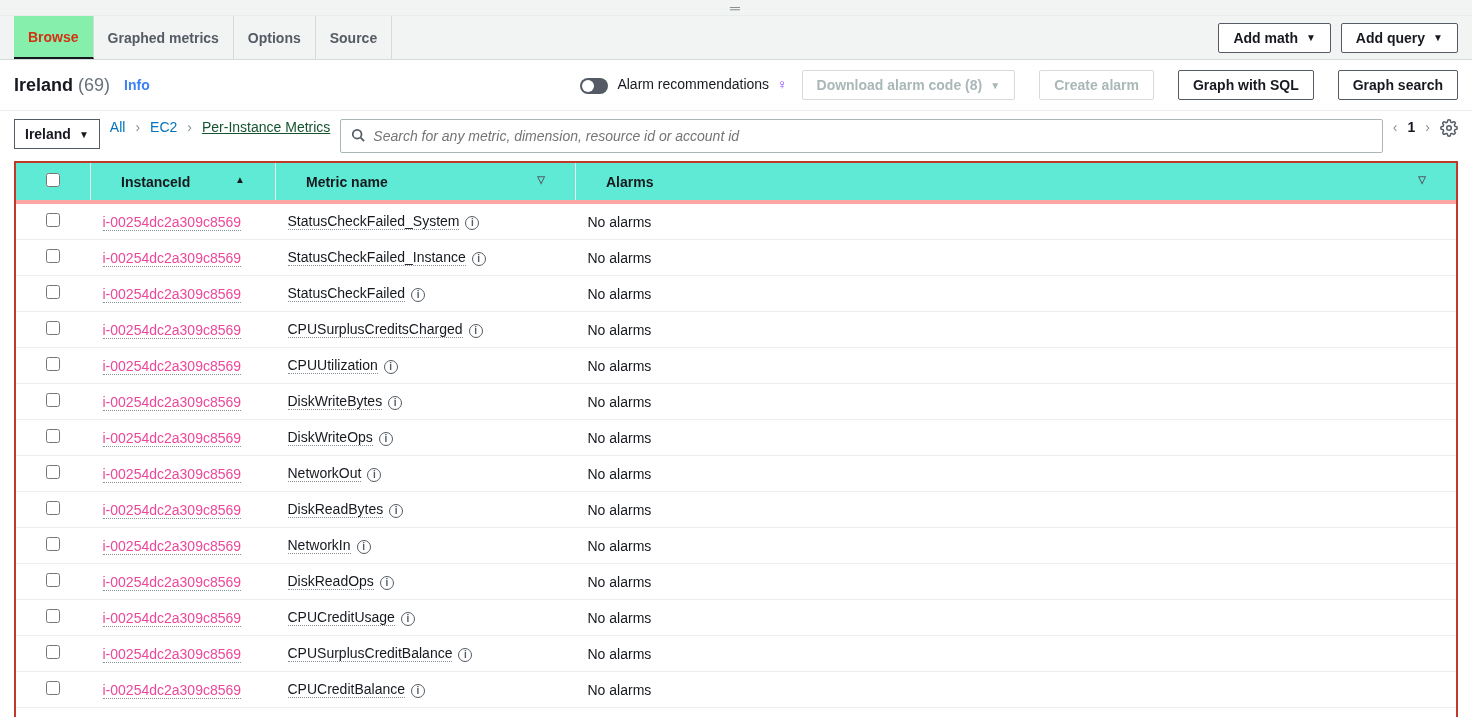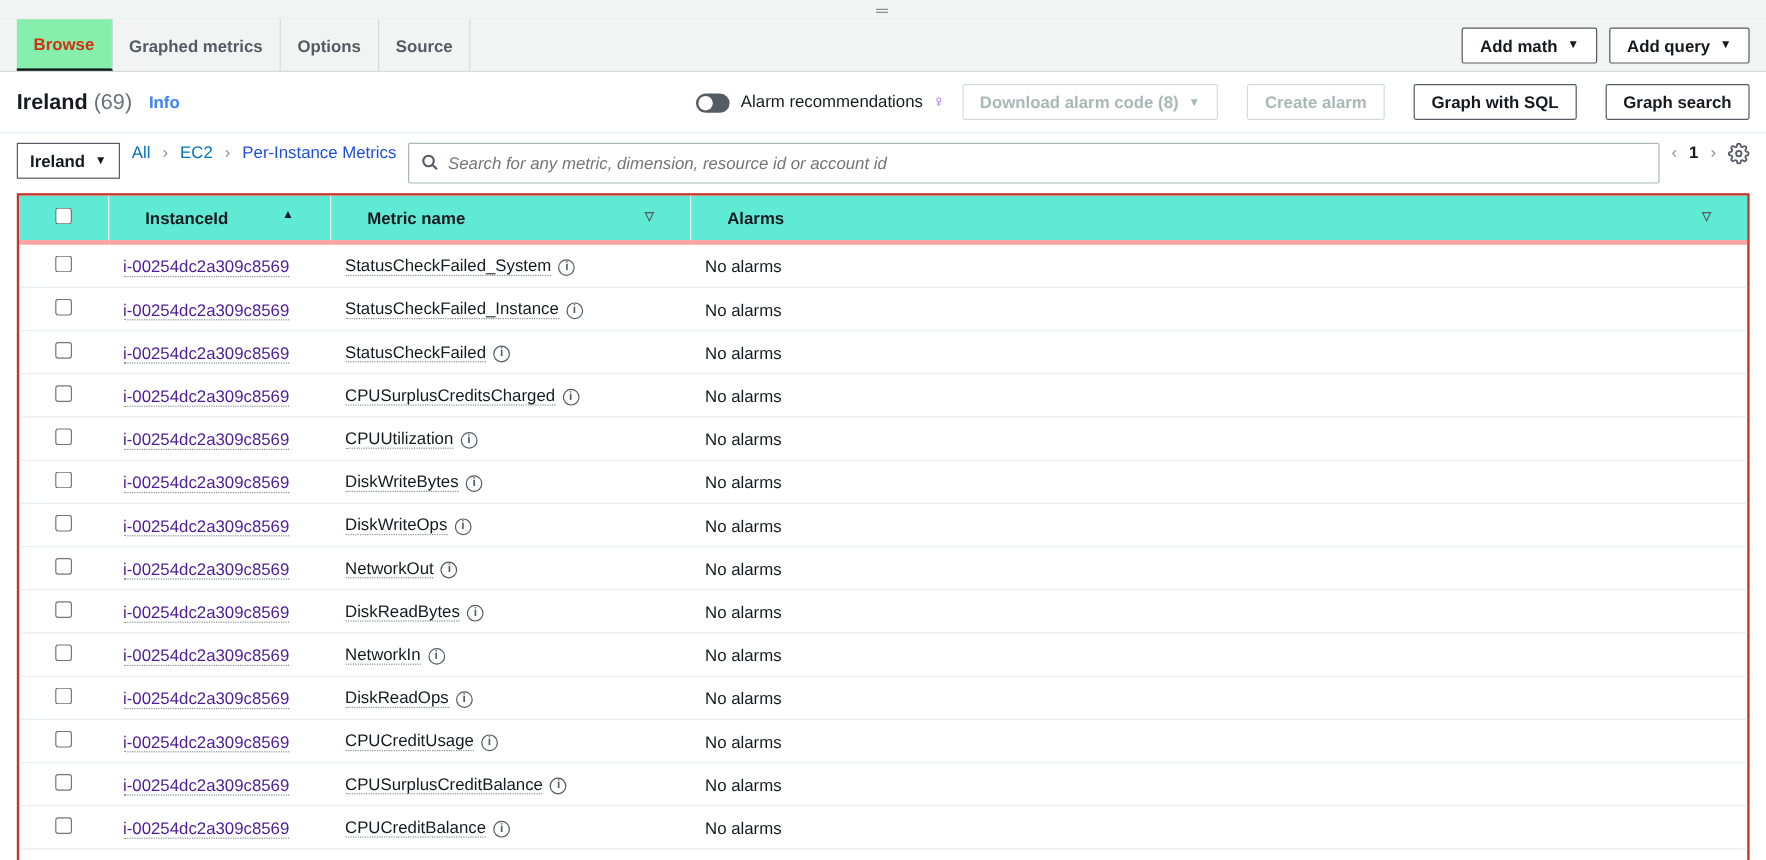--- a/index.html
+++ b/index.html
@@ -101,21 +101,21 @@
     border: 1px solid #545b64;
     background: #fff;
     padding: 6px 10px;
     font-weight: 700;
     display: inline-flex;
     align-items: center;
     gap: 8px;
     cursor: pointer;
   }
   .crumb { color: #0073bb; cursor: pointer; }
-  .crumb.muted { color: #1d4ed8; cursor: default; }
+  .crumb.muted { color: #14532d; cursor: default; text-decoration: underline; }
   .chev { color: #879196; }
   .search {
     flex: 1;
     display: flex;
     align-items: center;
     border: 1px solid #aab7b8;
     border-radius: 2px;
     padding: 0 10px;
     height: 34px;
   }
@@ -146,21 +146,21 @@
   thead th:last-child { border-right: none; }
   thead th .sort { float: right; color: #16191f; font-size: 10px; }
   thead th .filter { float: right; color: #545b64; font-size: 10px; }
   tbody td {
     padding: 9px 12px;
     border-bottom: 1px solid #eaeded;
     font-size: 14px;
     color: #16191f;
   }
   tbody tr:last-child td { border-bottom: none; }
-  .inst { color: #4c1d95; border-bottom: 1px dotted #879196; cursor: pointer; }
+  .inst { color: #ec4899; border-bottom: 1px dotted #879196; cursor: pointer; }
   .metric { color: #16191f; border-bottom: 1px dotted #879196; cursor: pointer; }
   .info-ic {
     display: inline-flex; align-items: center; justify-content: center;
     width: 14px; height: 14px; border: 1px solid #545b64; border-radius: 50%;
     font-size: 10px; font-weight: 700; color: #545b64; margin-left: 6px;
     vertical-align: middle;
   }
   input[type="checkbox"] {
     width: 14px; height: 14px; cursor: pointer;
   }

